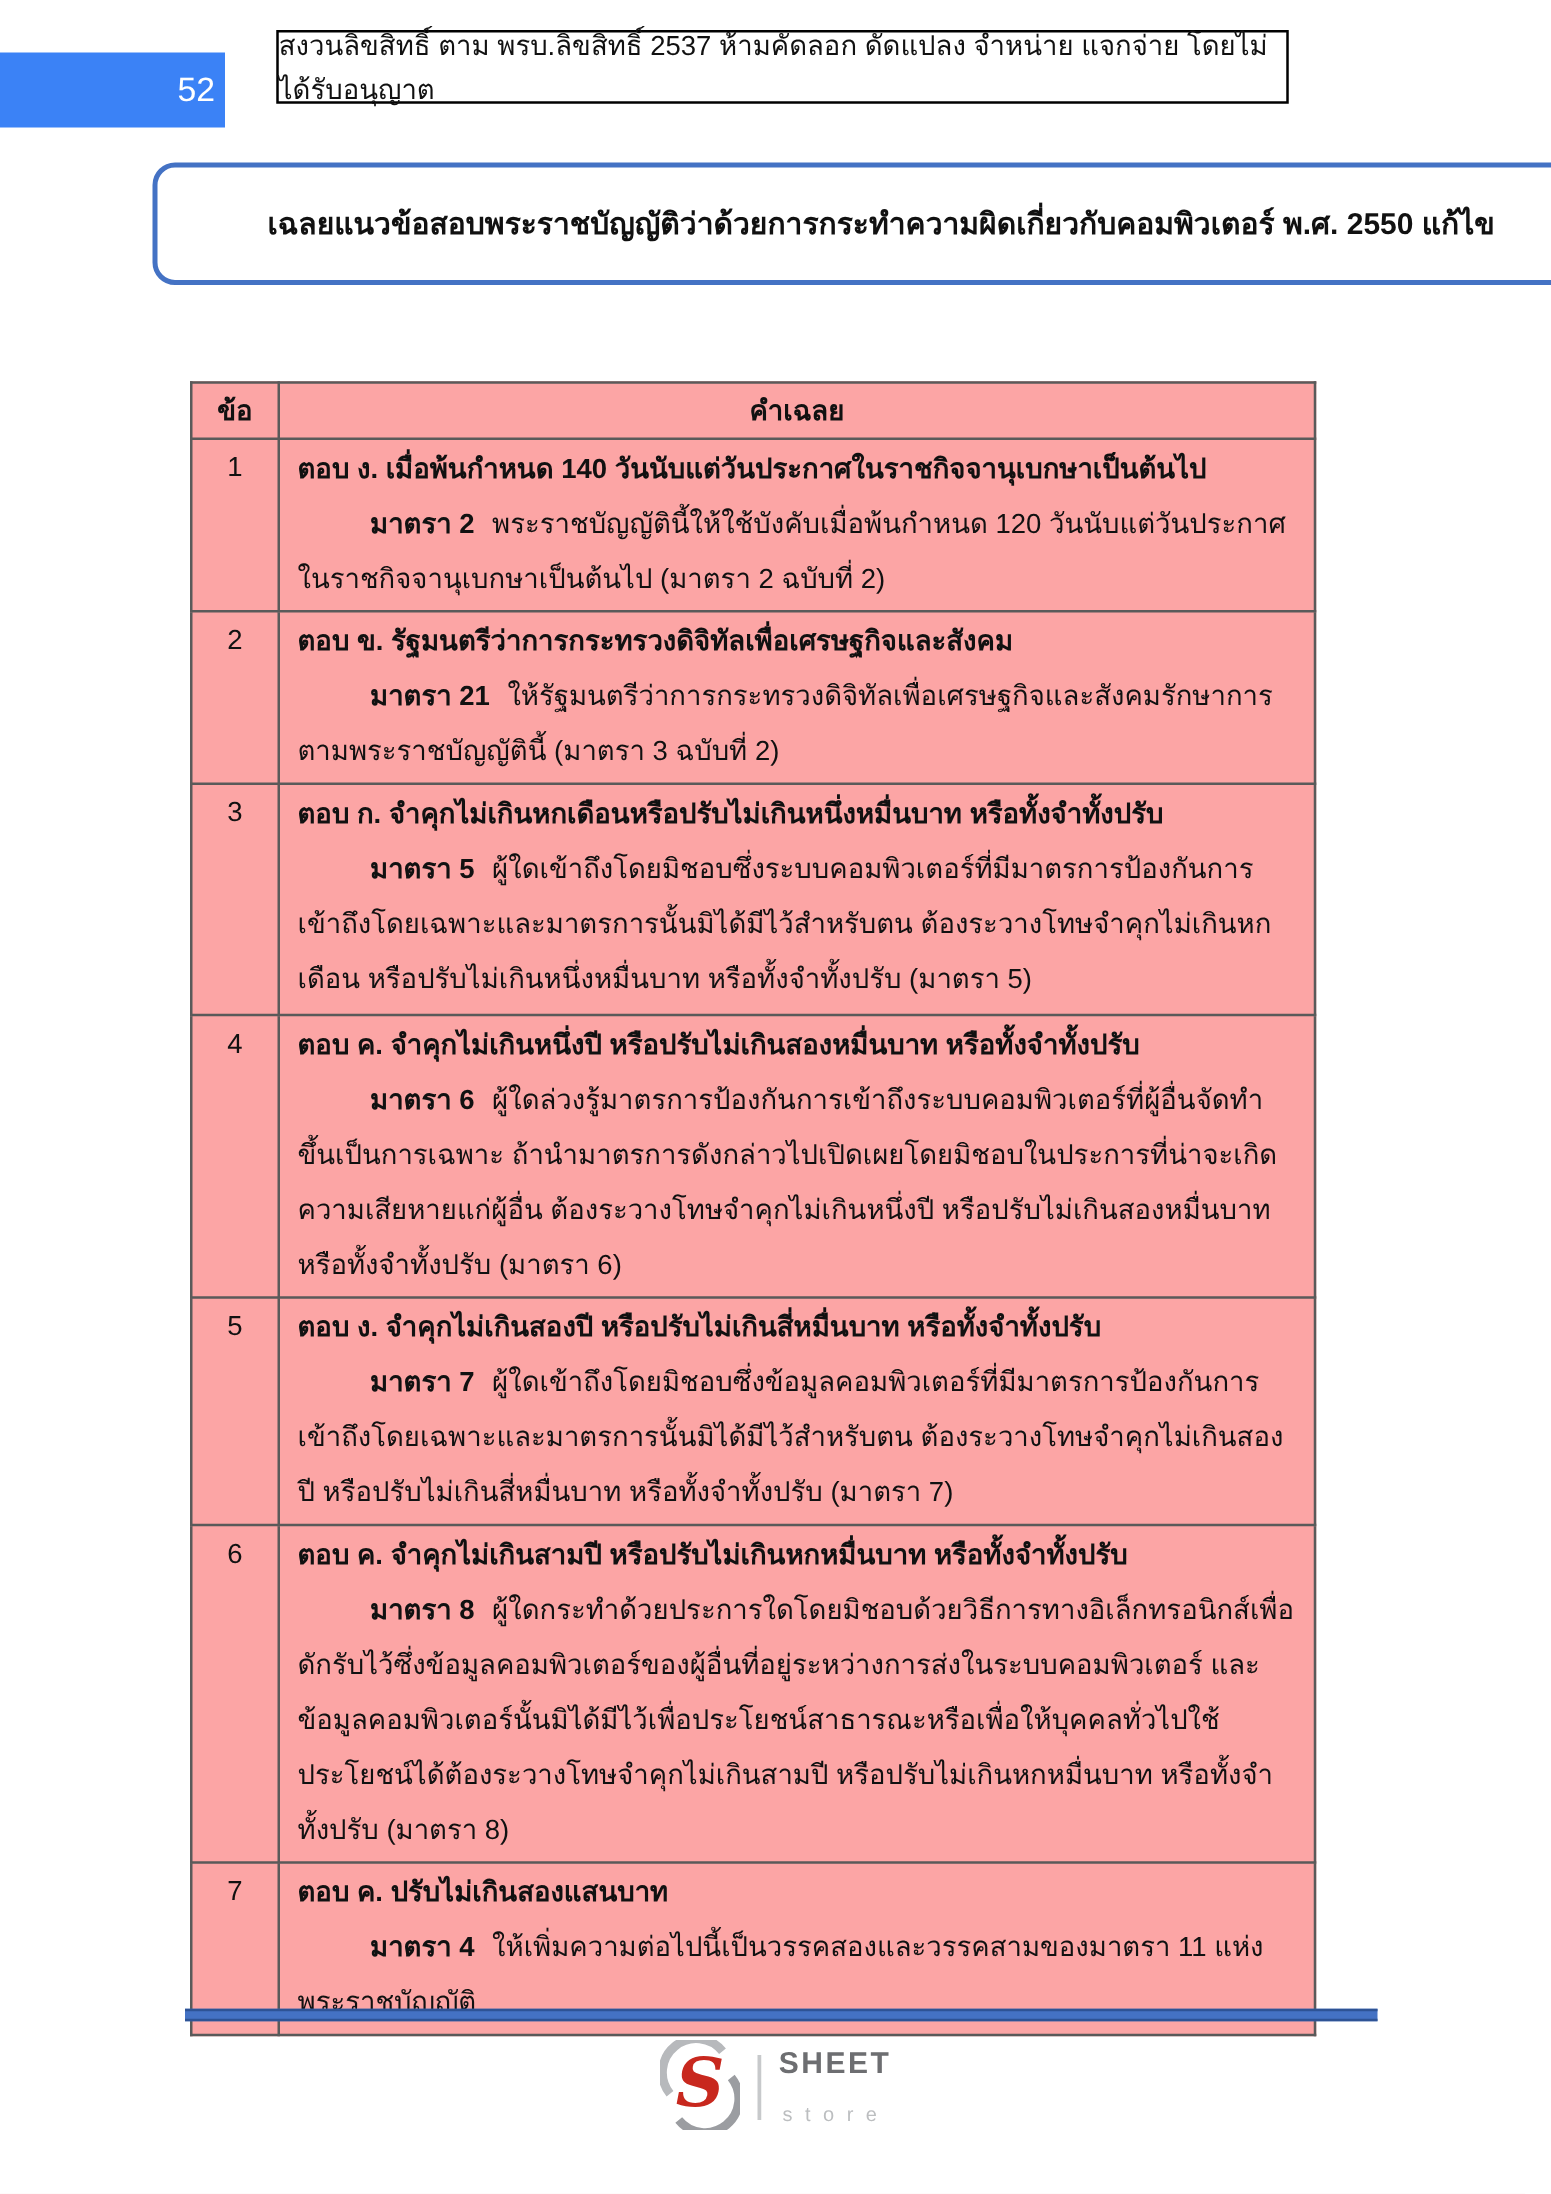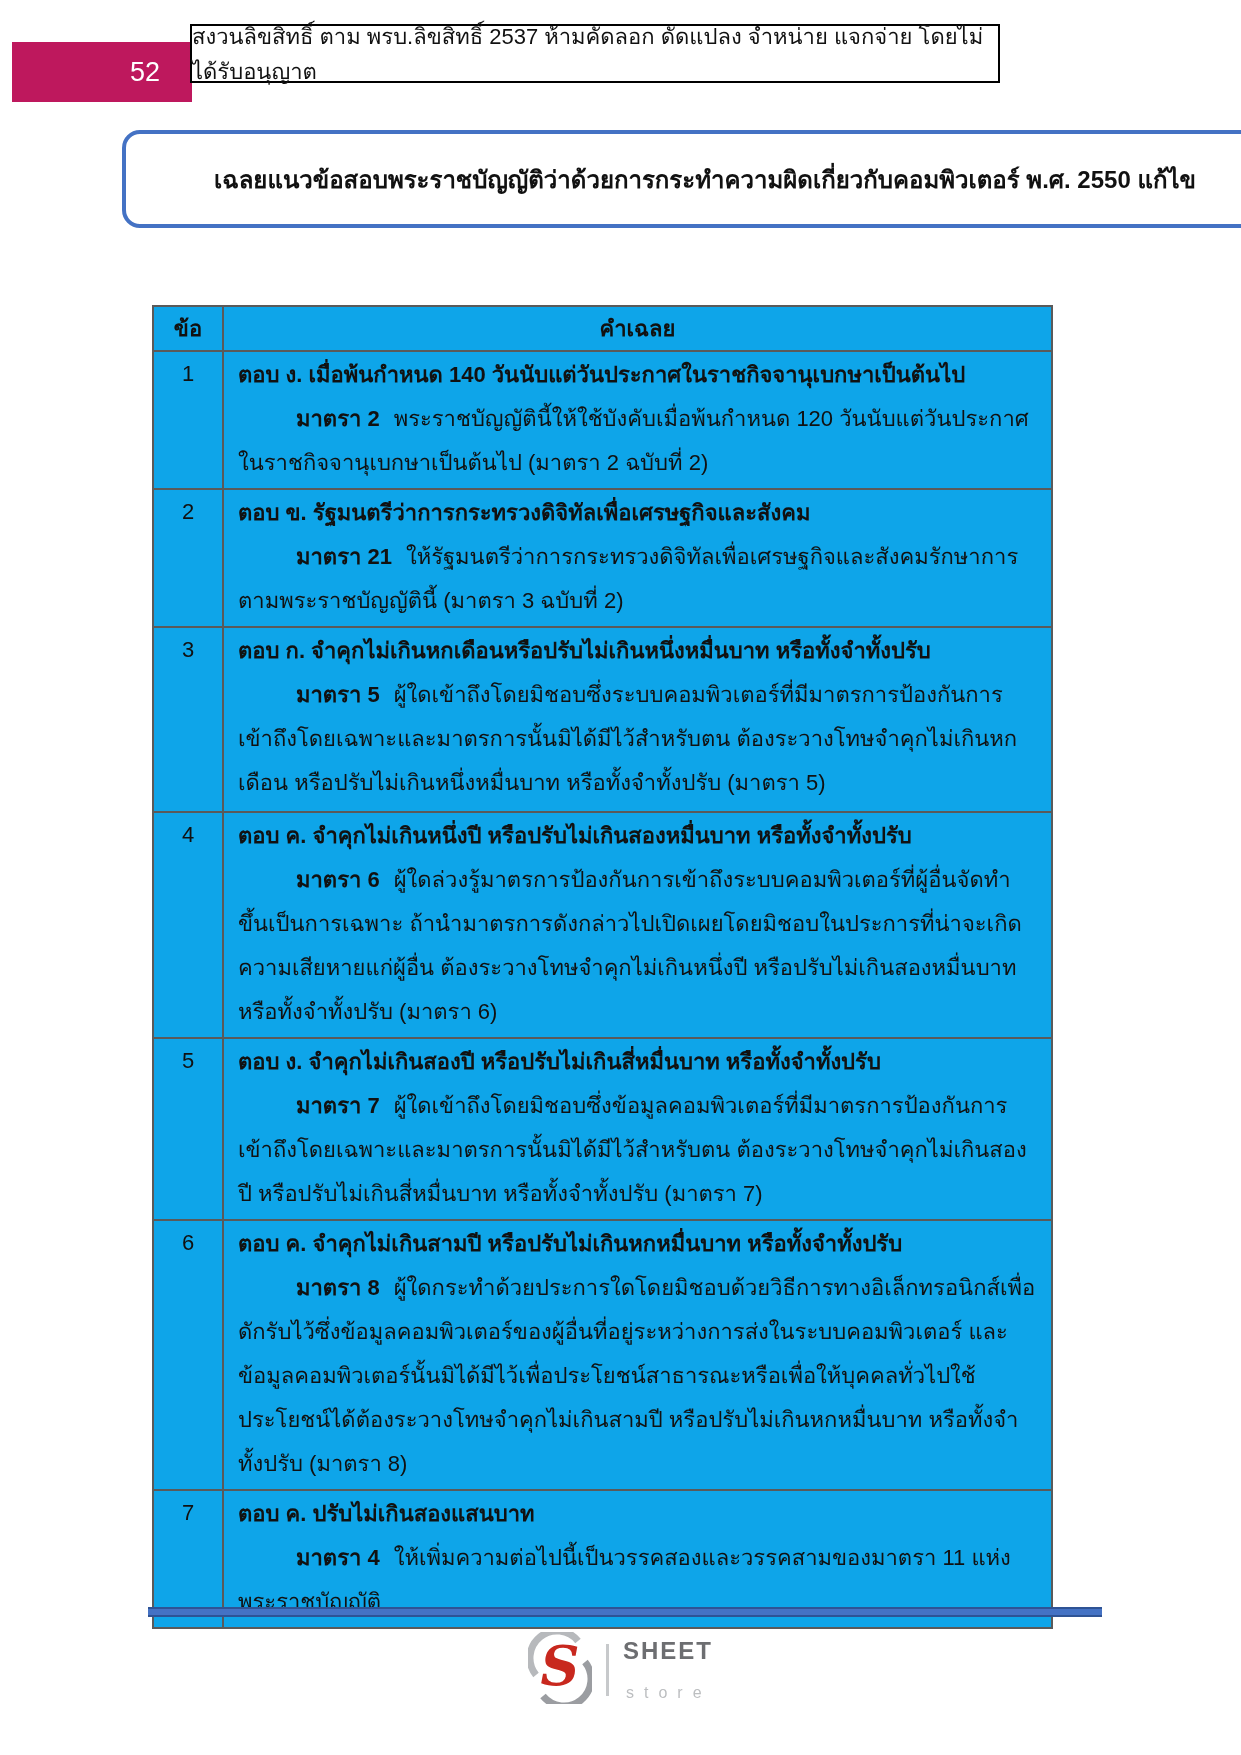--- a/index.html
+++ b/index.html
@@ -9,29 +9,28 @@
     position: relative;
     font-family: "Liberation Sans", sans-serif;
     color: #111;
     overflow: hidden;
   }
 
   
   .page-num-box {
     position: absolute; left: 0; top: 42px;
     width: 180px; height: 60px;
-    background: #be185d;
+    background: #3b82f6;
     display: flex; align-items: center; justify-content: flex-end;
-    padding-right: 32px;
-    margin-left: 12px;
+    padding-right: 8px;
   }
   .page-num-box span { color: #fff; font-size: 27px; }
 
   .copyright-box {
-    position: absolute; left: 190px; top: 24px;
+    position: absolute; left: 221px; top: 24px;
     width: 810px; height: 59px;
     border: 2px solid #000;
     display: flex; align-items: center; justify-content: center;
     font-size: 22px;
     background: #fff;
   }
 
   
   .title-box {
     position: absolute; left: 122px; top: 130px;
@@ -43,21 +42,21 @@
     font-weight: bold; font-size: 24px; line-height: 45px;
     background: #fff;
   }
 
   
   table.ans {
     position: absolute; left: 152px; top: 305px;
     width: 901px;
     border-collapse: collapse;
     table-layout: fixed;
-    background: #0ea5e9;
+    background: #fca5a5;
   }
   table.ans col.c-no { width: 70px; }
   table.ans th, table.ans td {
     border: 2px solid #5a5a5a;
     vertical-align: top;
     font-size: 22px;
   }
   table.ans th {
     height: 45px; font-weight: bold; text-align: center;
     vertical-align: middle; line-height: 1;

